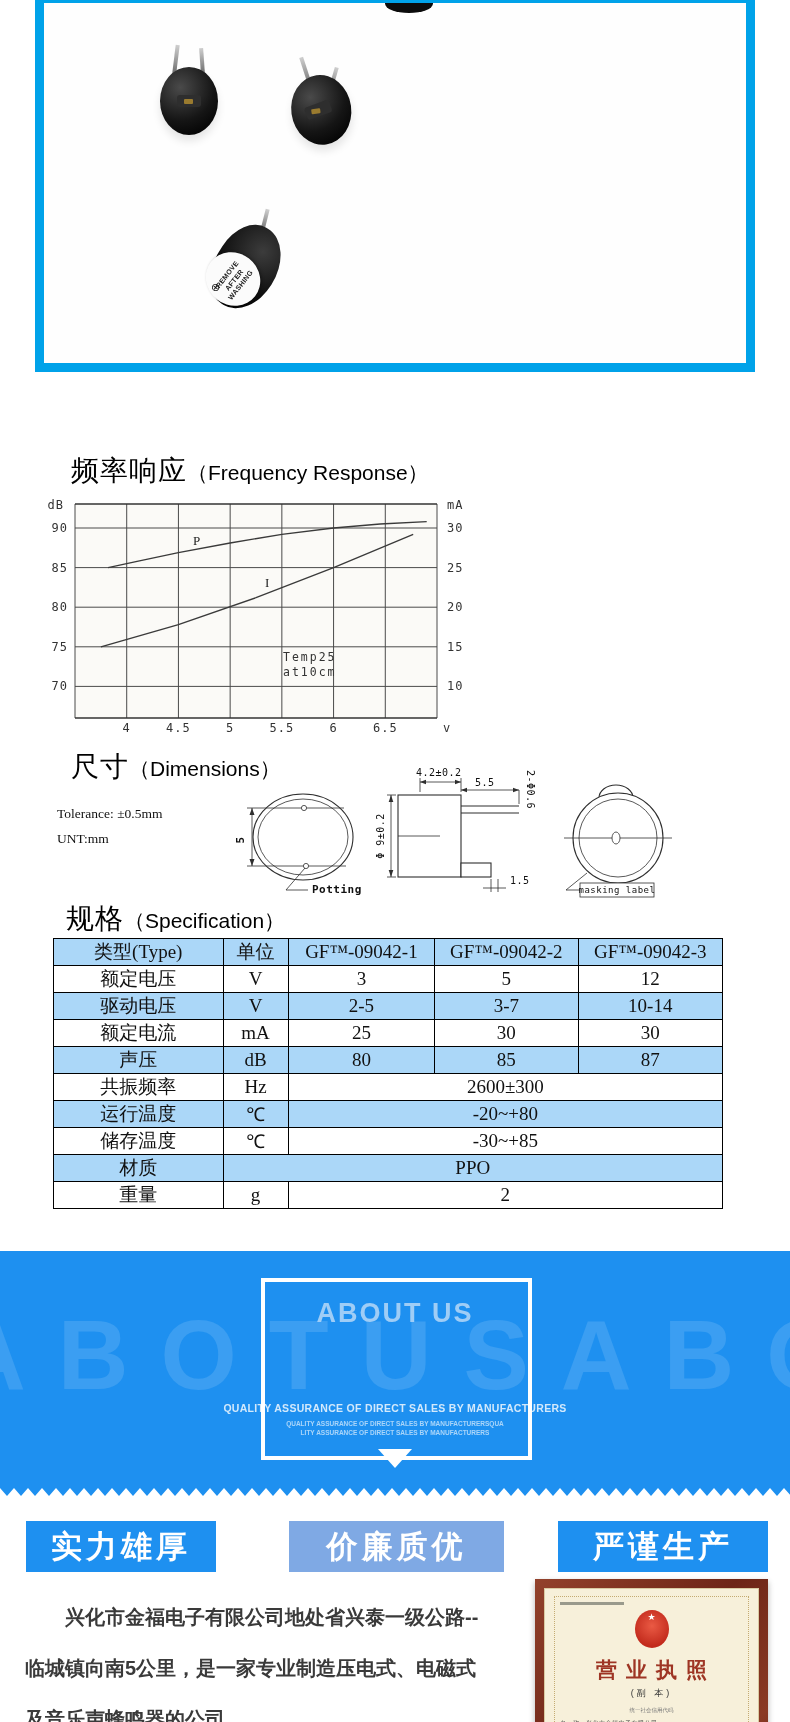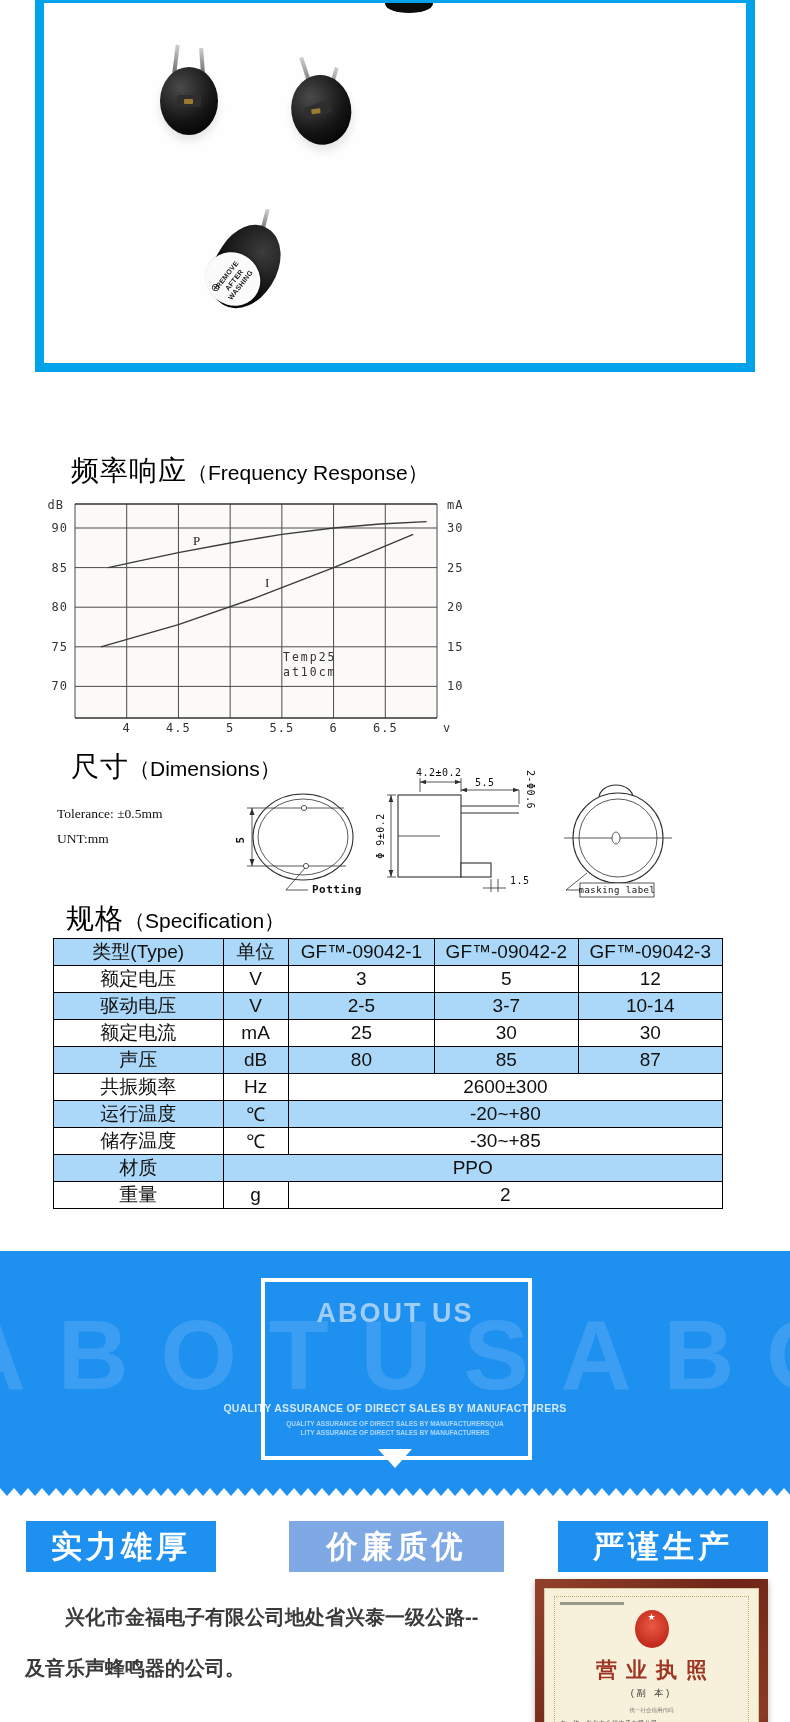--- a/index.html
+++ b/index.html
@@ -44,21 +44,21 @@
   
   #dim-svg { position:absolute; left:0; top:740px; }
   #dim-svg .ln { stroke:#2f2f2f; stroke-width:1.1; fill:none; }
   #dim-svg .thin { stroke:#2f2f2f; stroke-width:0.8; fill:none; }
   #dim-svg .wh { fill:#fff; }
   #dim-svg text { font:10px "DejaVu Sans Mono", monospace; fill:#111; letter-spacing:0.5px; }
   #dim-svg text.big { font-size:11px; font-weight:bold; }
 
   
   .spec-table { position:absolute; left:53px; top:938px; width:670px; border-collapse:collapse;
-    font-family:Liberation Sans, sans-serif; table-layout:fixed; }
+    font-family:Liberation Serif, serif; table-layout:fixed; }
   .spec-table td, .spec-table th { border:1.6px solid #000; height:23px; text-align:center;
     font-size:19px; font-weight:normal; color:#111; overflow:hidden; white-space:nowrap; }
   .spec-table tr.shaded { background:#ABD7F8; }
   .spec-table col.c0 { width:169px; } .spec-table col.c1 { width:65px; }
   .spec-table col.c2 { width:146px; } .spec-table col.c3 { width:143px; } .spec-table col.c4 { width:144px; }
 
   
   .about-banner { position:absolute; left:0; top:1251px; width:790px; height:237px;
     background:#1E90F0; overflow:hidden; }
   .watermark { position:absolute; left:-45px; top:48px; font-size:98px; font-weight:bold;
@@ -339,20 +339,21 @@
   <svg id="zigzag" width="790" height="9" viewBox="0 0 790 9">
       <path d="M0,0 L7,8 L14,0 L21,8 L28,0 L35,8 L42,0 L49,8 L56,0 L63,8 L70,0 L77,8 L84,0 L91,8 L98,0 L105,8 L112,0 L119,8 L126,0 L133,8 L140,0 L147,8 L154,0 L161,8 L168,0 L175,8 L182,0 L189,8 L196,0 L203,8 L210,0 L217,8 L224,0 L231,8 L238,0 L245,8 L252,0 L259,8 L266,0 L273,8 L280,0 L287,8 L294,0 L301,8 L308,0 L315,8 L322,0 L329,8 L336,0 L343,8 L350,0 L357,8 L364,0 L371,8 L378,0 L385,8 L392,0 L399,8 L406,0 L413,8 L420,0 L427,8 L434,0 L441,8 L448,0 L455,8 L462,0 L469,8 L476,0 L483,8 L490,0 L497,8 L504,0 L511,8 L518,0 L525,8 L532,0 L539,8 L546,0 L553,8 L560,0 L567,8 L574,0 L581,8 L588,0 L595,8 L602,0 L609,8 L616,0 L623,8 L630,0 L637,8 L644,0 L651,8 L658,0 L665,8 L672,0 L679,8 L686,0 L693,8 L700,0 L707,8 L714,0 L721,8 L728,0 L735,8 L742,0 L749,8 L756,0 L763,8 L770,0 L777,8 L784,0 L791,8 L798,0 Z" fill="#1E90F0"></path>
     </svg>
 
   <div class="feature-bar" style="left:26px; width:190px;">实力雄厚</div>
   <div class="feature-bar light" style="left:289px; width:215px;">价廉质优</div>
   <div class="feature-bar" style="left:558px; width:210px;">严谨生产</div>
 
   <div class="company-text">
     <div>　　兴化市金福电子有限公司地处省兴泰一级公路--</div>
+    <div>临城镇向南5公里，是一家专业制造压电式、电磁式</div>
     <div>及音乐声蜂鸣器的公司。</div>
   </div>
 
   <div class="license">
     <div class="license-paper">
       <div class="license-inner">
         <div class="lic-head-line"></div>
         <div class="emblem"></div>
         <div class="lic-title">营业执照</div>
         <div class="lic-sub">(副 本)</div>

